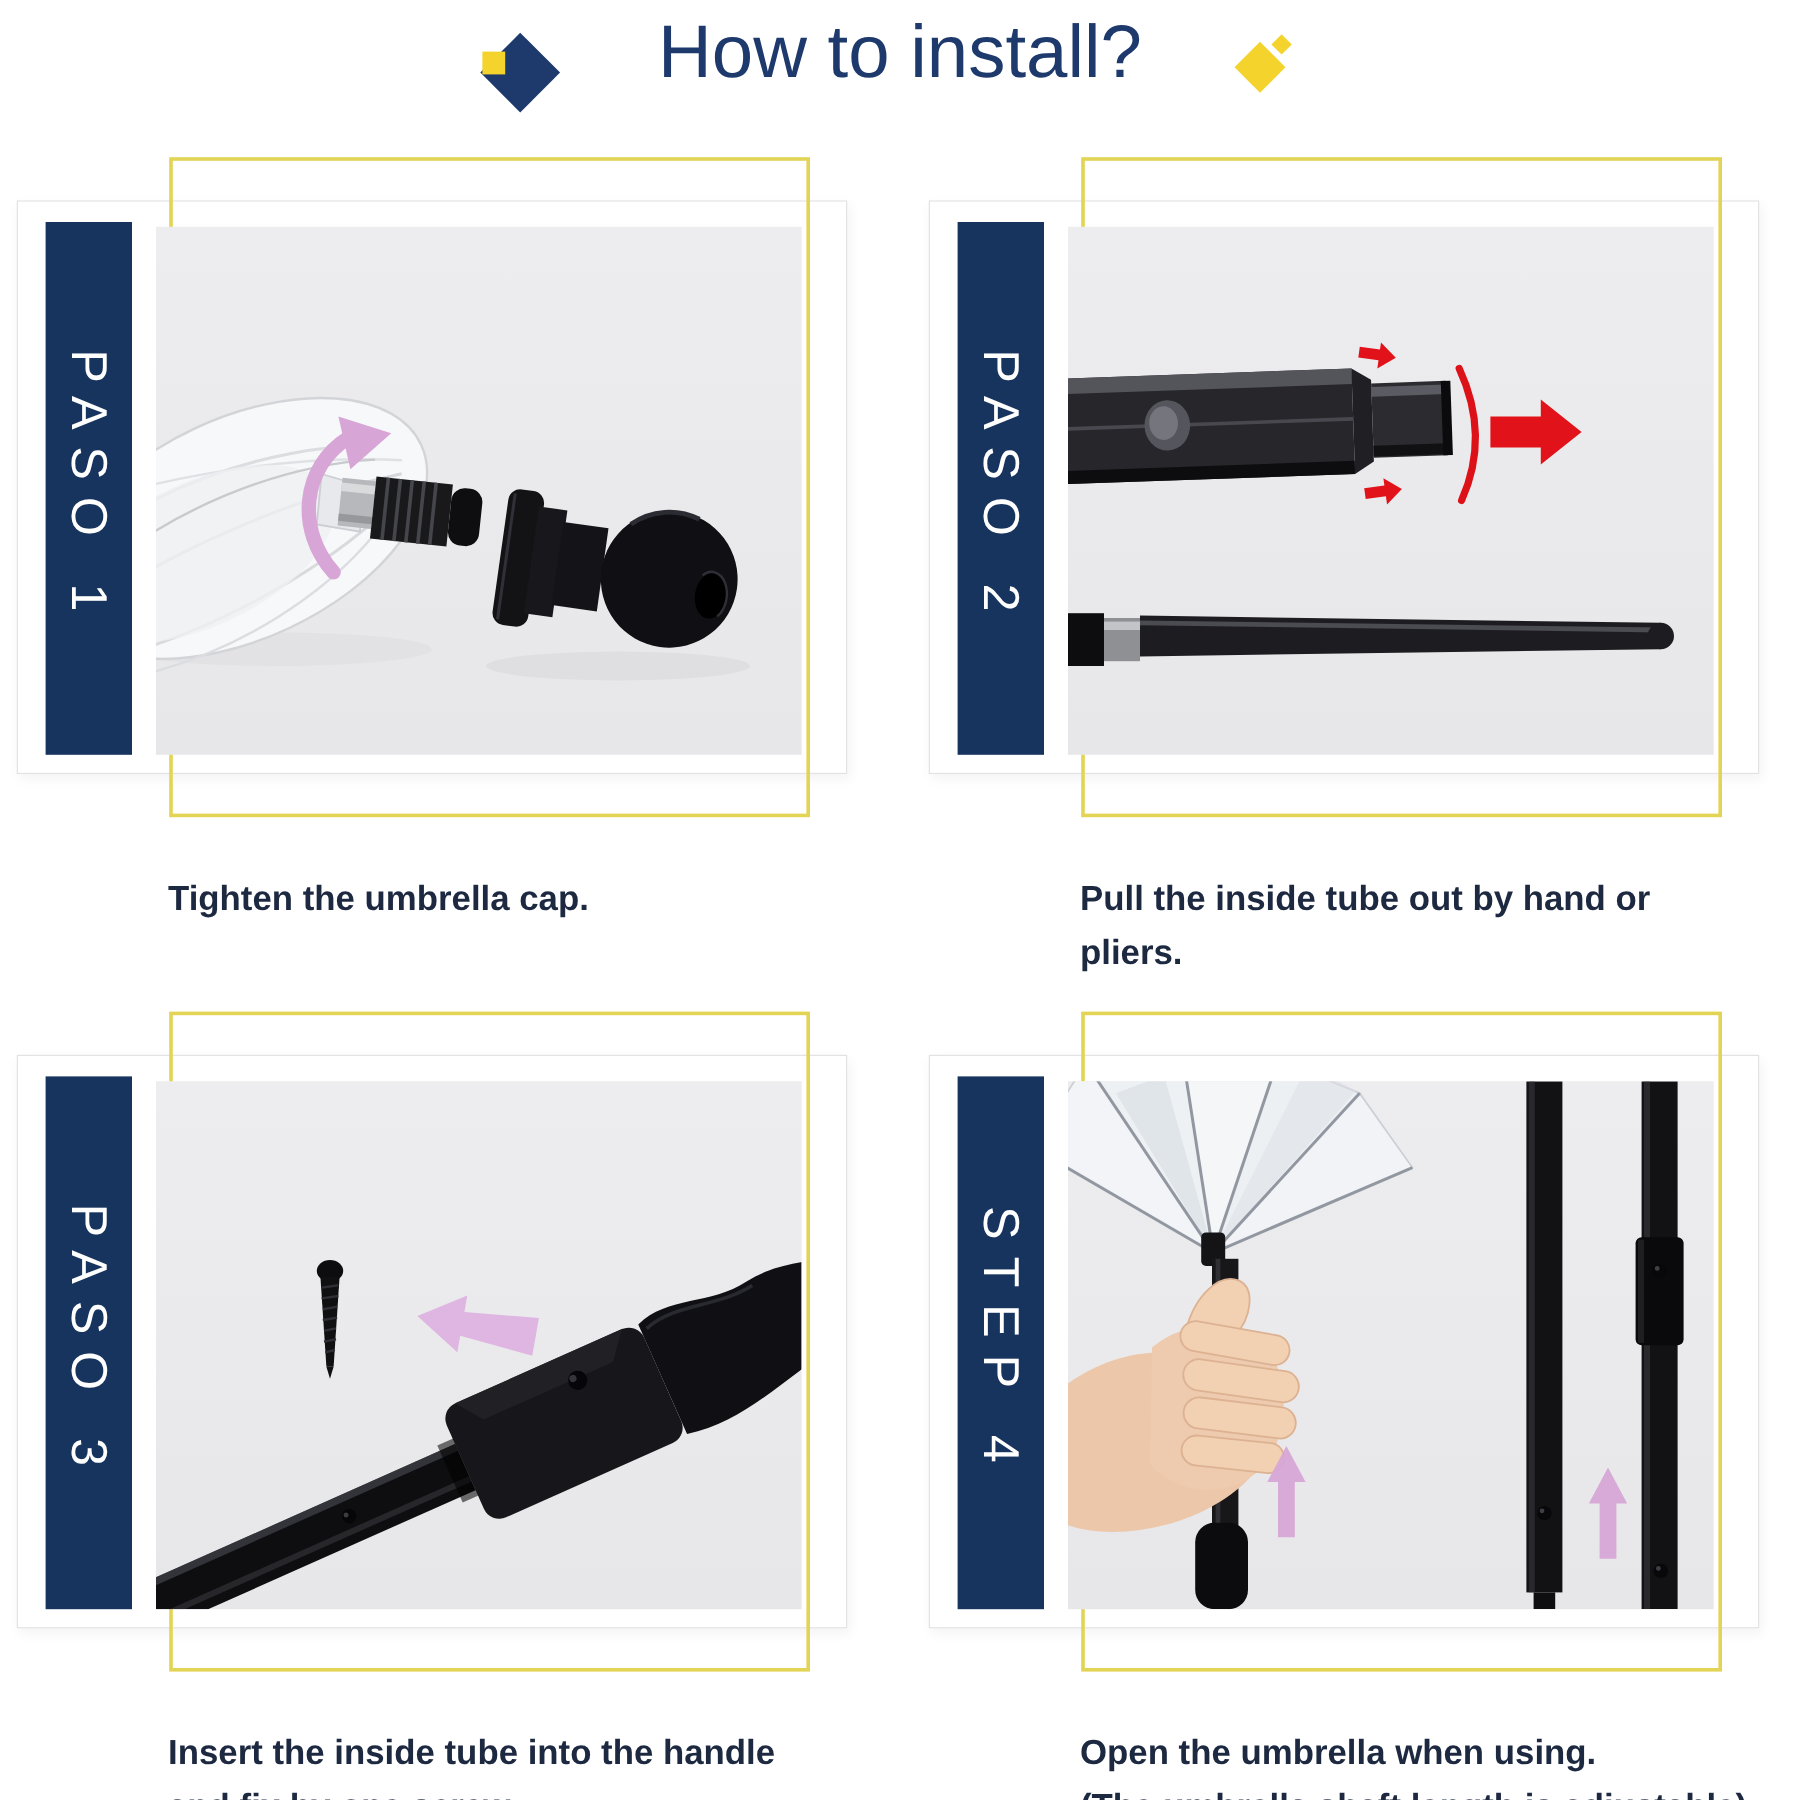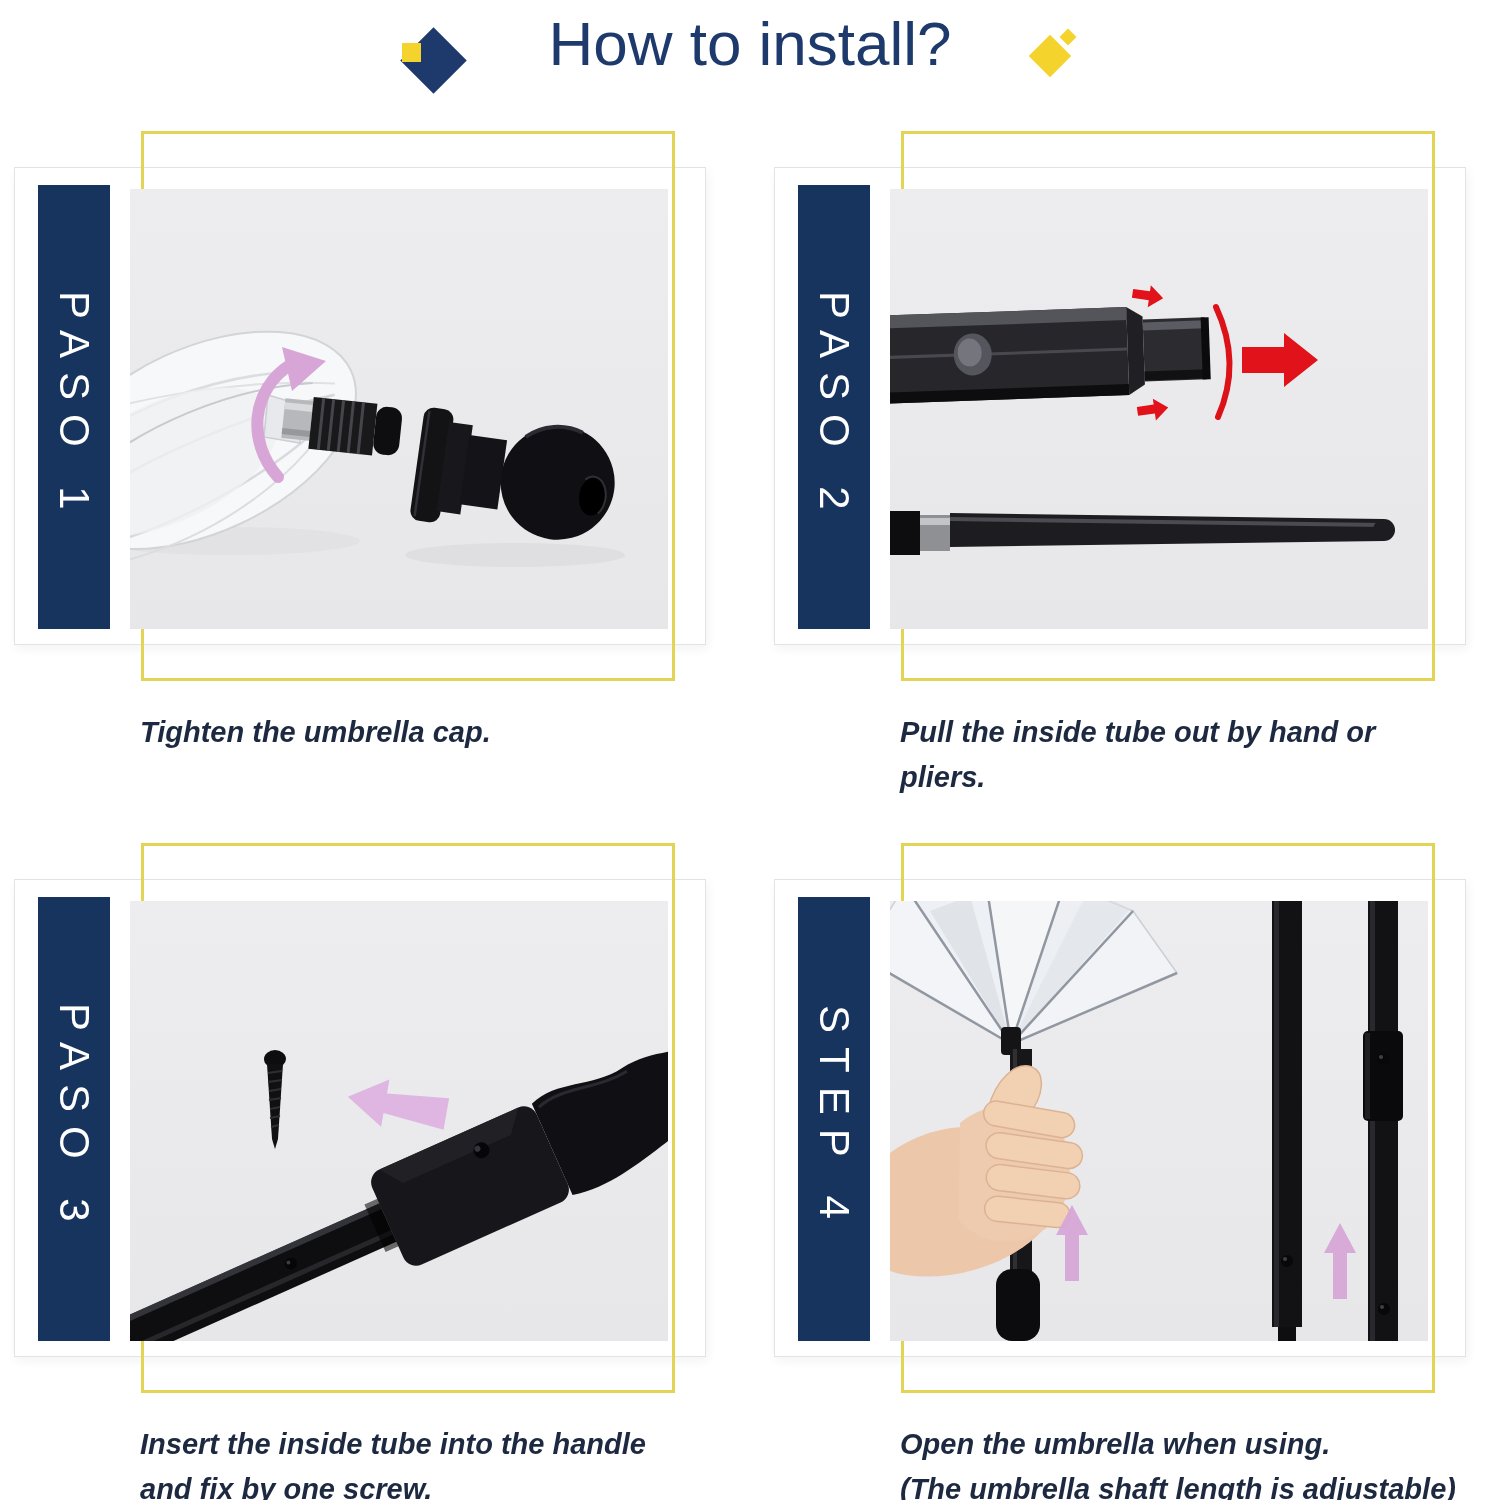--- a/index.html
+++ b/index.html
@@ -23,22 +23,22 @@
   .yellow-frame{position:absolute;left:141px;top:13px;width:528px;height:544px;
                 border:3px solid #e3d455;z-index:2;}
   .white-card{position:absolute;left:14px;top:49px;width:690px;height:476px;background:#ffffff;
               border:1px solid #e3e3e5;box-shadow:2px 4px 10px rgba(0,0,0,.05);z-index:1;}
   .navy-bar{position:absolute;left:38px;top:67px;width:72px;height:444px;background:#17345e;z-index:3;
             display:flex;align-items:center;justify-content:center;}
   .navy-bar span{writing-mode:vertical-rl;color:#ffffff;font-size:42px;letter-spacing:14px;font-weight:400;}
   .photo{position:absolute;left:130px;top:71px;width:538px;height:440px;z-index:3;
          background:linear-gradient(180deg,#ededef 0%,#e7e7e9 100%);overflow:hidden;}
   .photo svg{display:block;width:538px;height:440px;}
-  .caption{position:absolute;left:140px;top:592px;width:620px;margin:0;z-index:4;
-           font-size:29px;line-height:45px;font-weight:700;color:#1d2940;white-space:pre-line;font-style:italic;}
+  .caption{position:absolute;left:140px;top:609px;width:620px;margin:0;z-index:4;
+           font-size:29px;line-height:45px;font-weight:700;color:#1d2940;white-space:pre-line;}
 </style>
 </head>
 <body>
 
 <div class="page">
 
   <div class="orn orn-left-diamond"></div>
   <div class="orn orn-left-square"></div>
   <h1 class="title">How to install?</h1>
   <div class="orn orn-right-diamond"></div>

